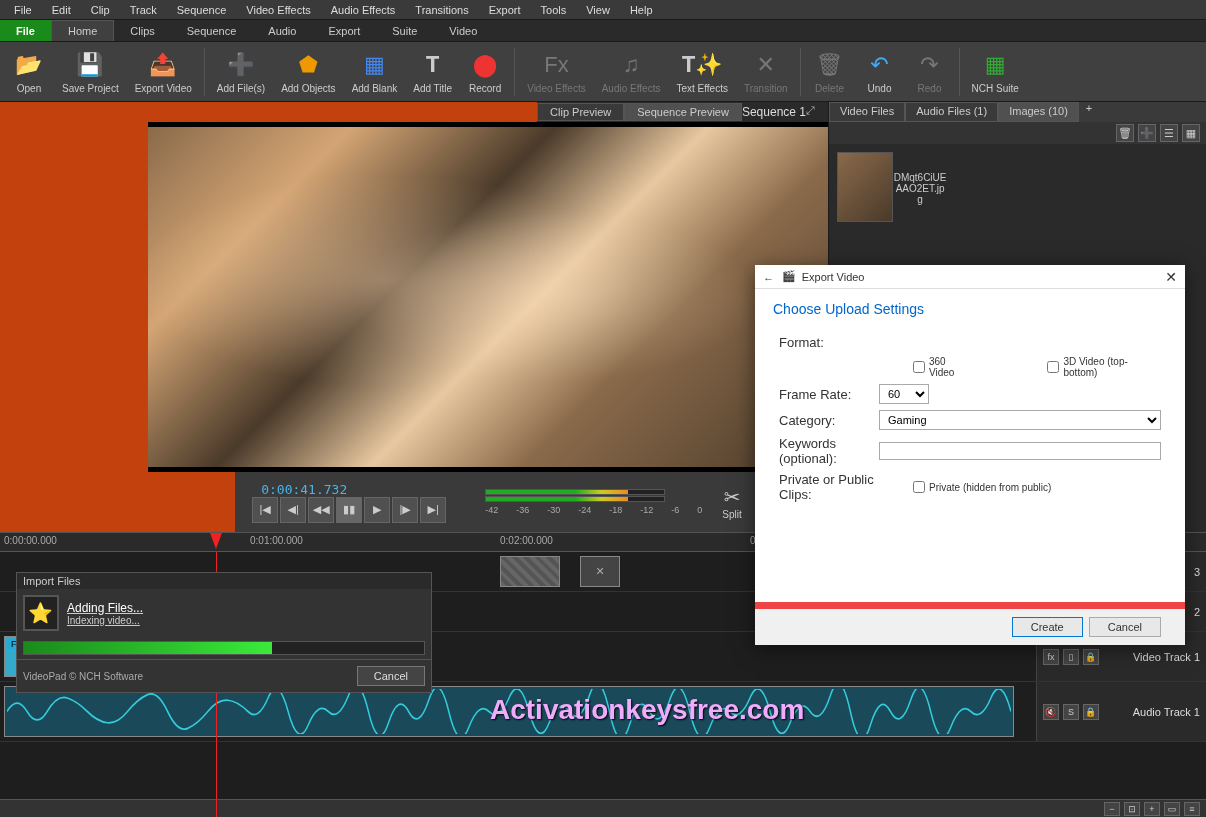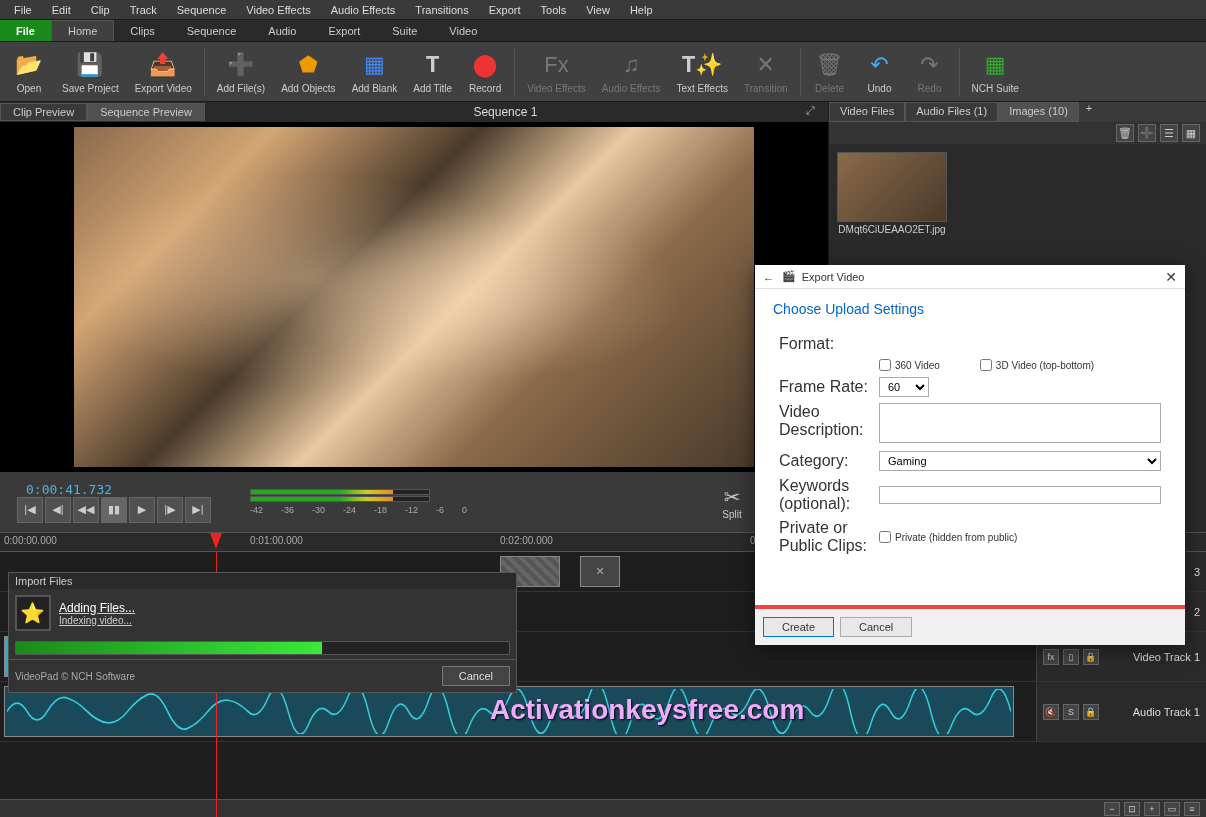--- a/index.html
+++ b/index.html
@@ -18,21 +18,21 @@
 
 .toolbar { background: #404040; height: 60px; display: flex; align-items: center; padding: 2px 4px; border-bottom: 1px solid #1a1a1a; }
 .tool-btn { display: flex; flex-direction: column; align-items: center; justify-content: center; padding: 2px 8px; cursor: pointer; min-width: 50px; height: 56px; }
 .tool-btn .ico { width: 32px; height: 32px; display: flex; align-items: center; justify-content: center; font-size: 22px; }
 .tool-btn .lbl { font-size: 10px; color: #ccc; margin-top: 2px; white-space: nowrap; }
 .tool-btn.disabled .lbl, .tool-btn.disabled .ico { color: #777; }
 .tool-sep { width: 1px; height: 48px; background: #555; margin: 0 4px; }
 
 
 .main { display: flex; height: 430px; background: #1a1a1a; }
-.preview-area { flex: 0 0 828px; background: #737373; display: flex; flex-direction: column; }
+.preview-area { flex: 0 0 828px; background: #c2410c; display: flex; flex-direction: column; align-items: flex-end; }
 .preview-tabs { height: 20px; display: flex; align-items: center; background: #2a2a2a; }
 .ptab { padding: 2px 12px; background: #3a3a3a; border: 1px solid #555; cursor: pointer; font-size: 11px; }
 .ptab.active { background: #505050; }
 .seq-title { flex: 1; text-align: center; font-size: 12px; color: #ddd; }
 .pop-icon { width: 16px; height: 16px; margin-right: 6px; cursor: pointer; color: #aaa; }
 
 .video-frame { flex: 1; background: #000; display: flex; align-items: center; justify-content: center; position: relative; overflow: hidden; }
 .video-img { width: 680px; height: 340px; background: linear-gradient(135deg, #8a6a4a 0%, #d4a574 20%, #4a3a2a 40%, #e8c8a0 55%, #8a6a4a 70%, #4a3a2a 100%); position: relative; }
 .video-img::before { content: ""; position: absolute; inset: 0; background: radial-gradient(ellipse at 35% 45%, rgba(255,220,180,0.4) 0%, transparent 40%), radial-gradient(ellipse at 60% 50%, rgba(255,230,200,0.3) 0%, transparent 35%); }
 
@@ -49,21 +49,21 @@
 
 
 .bins { flex: 1; background: #2a2a2a; border-left: 1px solid #1a1a1a; }
 .bin-tabs { height: 20px; display: flex; background: #3a3a3a; }
 .btab { padding: 2px 10px; border: 1px solid #555; cursor: pointer; font-size: 11px; }
 .btab.active { background: #505050; }
 .btab-add { width: 20px; text-align: center; cursor: pointer; }
 .bin-toolbar { height: 22px; display: flex; justify-content: flex-end; align-items: center; padding: 0 6px; gap: 4px; background: #333; }
 .bin-tb-btn { width: 18px; height: 18px; background: #444; border: 1px solid #666; cursor: pointer; display: flex; align-items: center; justify-content: center; font-size: 11px; }
 .bin-content { padding: 8px; display: flex; flex-wrap: wrap; gap: 8px; }
-.thumb { width: 110px; display: flex; flex-direction: column; align-items: center; }
+.thumb { width: 110px; display: flex; flex-direction: row; align-items: center; }
 .thumb-img { width: 110px; height: 70px; background: linear-gradient(135deg, #8a6a4a, #4a3a2a); border: 1px solid #555; }
 .thumb-name { font-size: 10px; color: #ccc; margin-top: 2px; text-align: center; word-break: break-all; }
 
 
 .timeline-ruler { height: 20px; background: #2a2a2a; border-top: 1px solid #555; border-bottom: 1px solid #555; display: flex; align-items: center; position: relative; font-size: 10px; color: #aaa; }
 .ruler-mark { position: absolute; top: 2px; }
 .playhead { position: absolute; top: 0; width: 12px; height: 16px; background: #e22; left: 210px; clip-path: polygon(0 0, 100% 0, 50% 100%); }
 
 
 .timeline { background: #1e1e1e; height: 265px; position: relative; }
@@ -75,49 +75,49 @@
 
 .clip { position: absolute; top: 4px; bottom: 4px; background: #555; border: 1px solid #888; }
 .clip.video { background: repeating-linear-gradient(45deg, #666, #666 4px, #555 4px, #555 8px); }
 .clip.audio { background: #1a4a5a; }
 .waveform { position: absolute; inset: 2px; }
 .waveform svg { width: 100%; height: 100%; }
 .fx-badge { position: absolute; top: 2px; left: 2px; background: #2ad; color: #000; font-size: 9px; padding: 0 4px; }
 .playhead-line { position: absolute; top: 0; bottom: 0; width: 1px; background: #e22; left: 216px; z-index: 5; }
 
 
-.import-dialog { position: absolute; left: 8px; top: 572px; width: 509px; background: #333; border: 1px solid #555; z-index: 20; }
+.import-dialog { position: absolute; left: 16px; top: 572px; width: 416px; background: #333; border: 1px solid #555; z-index: 20; }
 .import-title { background: #2a2a2a; padding: 2px 6px; font-size: 11px; }
 .import-body { padding: 6px; display: flex; align-items: center; gap: 8px; }
 .import-icon { width: 36px; height: 36px; background: #222; border: 2px solid #555; display: flex; align-items: center; justify-content: center; font-size: 20px; }
 .import-text { flex: 1; text-decoration: underline; }
 .import-text .l1 { font-size: 12px; color: #fff; }
 .import-text .l2 { font-size: 10px; color: #ccc; }
 .progress { height: 14px; background: #222; margin: 4px 6px; border: 1px solid #555; position: relative; }
 .progress-fill { height: 100%; width: 62%; background: linear-gradient(90deg, #1a8a1a, #3aea3a); }
 .import-footer { display: flex; justify-content: space-between; align-items: center; padding: 6px; border-top: 1px solid #555; }
 .import-footer .info { font-size: 10px; color: #aaa; }
 .btn { background: #444; border: 1px solid #777; padding: 3px 16px; font-size: 11px; color: #ddd; cursor: pointer; }
 
 
 .export-dialog { position: absolute; left: 755px; top: 265px; width: 430px; height: 380px; background: #fff; color: #333; z-index: 30; font-size: 11px; box-shadow: 0 4px 20px rgba(0,0,0,0.5); }
 .export-titlebar { height: 24px; display: flex; align-items: center; padding: 0 8px; border-bottom: 1px solid #ddd; }
 .export-titlebar .back { margin-right: 8px; cursor: pointer; }
 .export-titlebar .close { margin-left: auto; cursor: pointer; font-size: 14px; }
 .export-heading { color: #0066cc; font-size: 14px; padding: 12px 18px 8px; }
 .export-form { padding: 4px 24px; }
 .form-row { display: flex; align-items: center; margin: 6px 0; }
-.form-row .flabel { width: 100px; font-size: 16px; color: #333; }
+.form-row .flabel { width: 100px; font-size: 13px; color: #333; }
 .form-row .fcontrol { flex: 1; }
 .form-row select, .form-row input[type=text], .form-row textarea { width: 100%; border: 1px solid #aaa; padding: 2px 4px; font-size: 11px; background: #fff; }
 .form-row textarea { height: 40px; resize: none; }
 .chk-row { display: flex; gap: 40px; padding-left: 100px; margin: 4px 0; }
-.chk { display: flex; align-items: center; gap: 4px; font-size: 10px; }
+.chk { display: flex; align-items: center; gap: 4px; font-size: 10px; margin-left: 34px; }
 .chk input { width: 12px; height: 12px; }
-.export-footer { position: absolute; bottom: 0; left: 0; right: 0; padding: 8px 8px; border-top: 4px solid #ef4444; display: flex; gap: 6px; background: #f0f0f0; }
+.export-footer { position: absolute; bottom: 0; left: 0; right: 0; padding: 8px 24px; border-top: 7px solid #ef4444; display: flex; justify-content: flex-end; gap: 6px; background: #f0f0f0; }
 .export-footer .btn { background: #e8e8e8; color: #333; border: 1px solid #aaa; padding: 3px 18px; }
 .export-footer .btn.primary { border: 1px solid #0078d4; }
 
 .watermark { position: absolute; left: 490px; top: 694px; font-size: 28px; font-weight: 900; color: #f0abfc; z-index: 25; text-shadow: 1px 1px 2px #000; font-family: Arial, sans-serif; }
 
 .bottom-bar { position: absolute; bottom: 0; left: 0; right: 0; height: 18px; background: #333; border-top: 1px solid #555; display: flex; justify-content: flex-end; align-items: center; padding: 0 6px; gap: 4px; }
 .bottom-bar .zb { width: 16px; height: 14px; background: #444; border: 1px solid #666; font-size: 9px; display: flex; align-items: center; justify-content: center; cursor: pointer; }
 </style>
 </head>
 <body>
@@ -393,24 +393,20 @@
         </label>
       <label class="chk">
           <input type="checkbox" style="">
           <span>3D Video (top-bottom)</span>
         </label>
     </div>
     <div class="form-row">
       <div class="flabel">Frame Rate:</div>
       <div class="fcontrol" style="flex:0 0 50px"><select><option>60</option></select></div>
     </div>
-    <div class="form-row" style="align-items:flex-start">
-      <div class="flabel">Video Description:</div>
-      <div class="fcontrol"><textarea style=""></textarea></div>
-    </div>
     <div class="form-row">
       <div class="flabel">Category:</div>
       <div class="fcontrol"><select><option>Gaming</option></select></div>
     </div>
     <div class="form-row">
       <div class="flabel">Keywords (optional):</div>
       <div class="fcontrol"><input type="text" style=""></div>
     </div>
     <div class="form-row">
       <div class="flabel">Private or Public Clips:</div>

